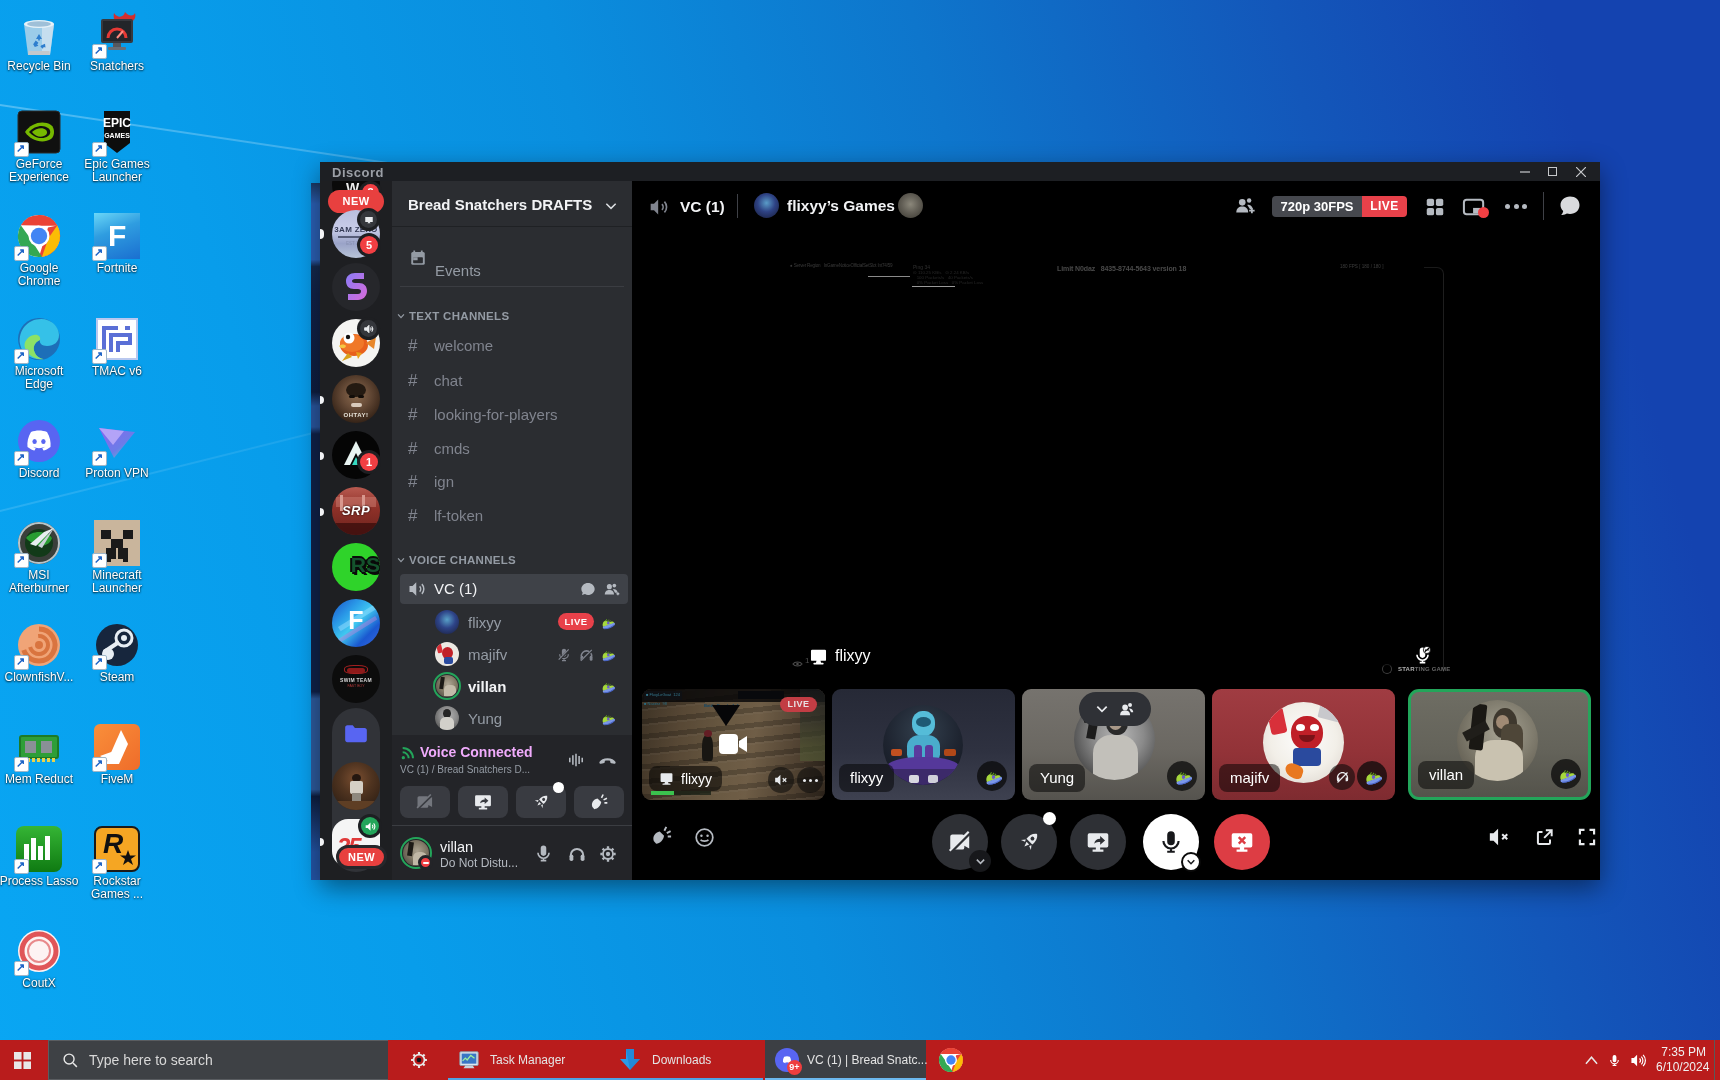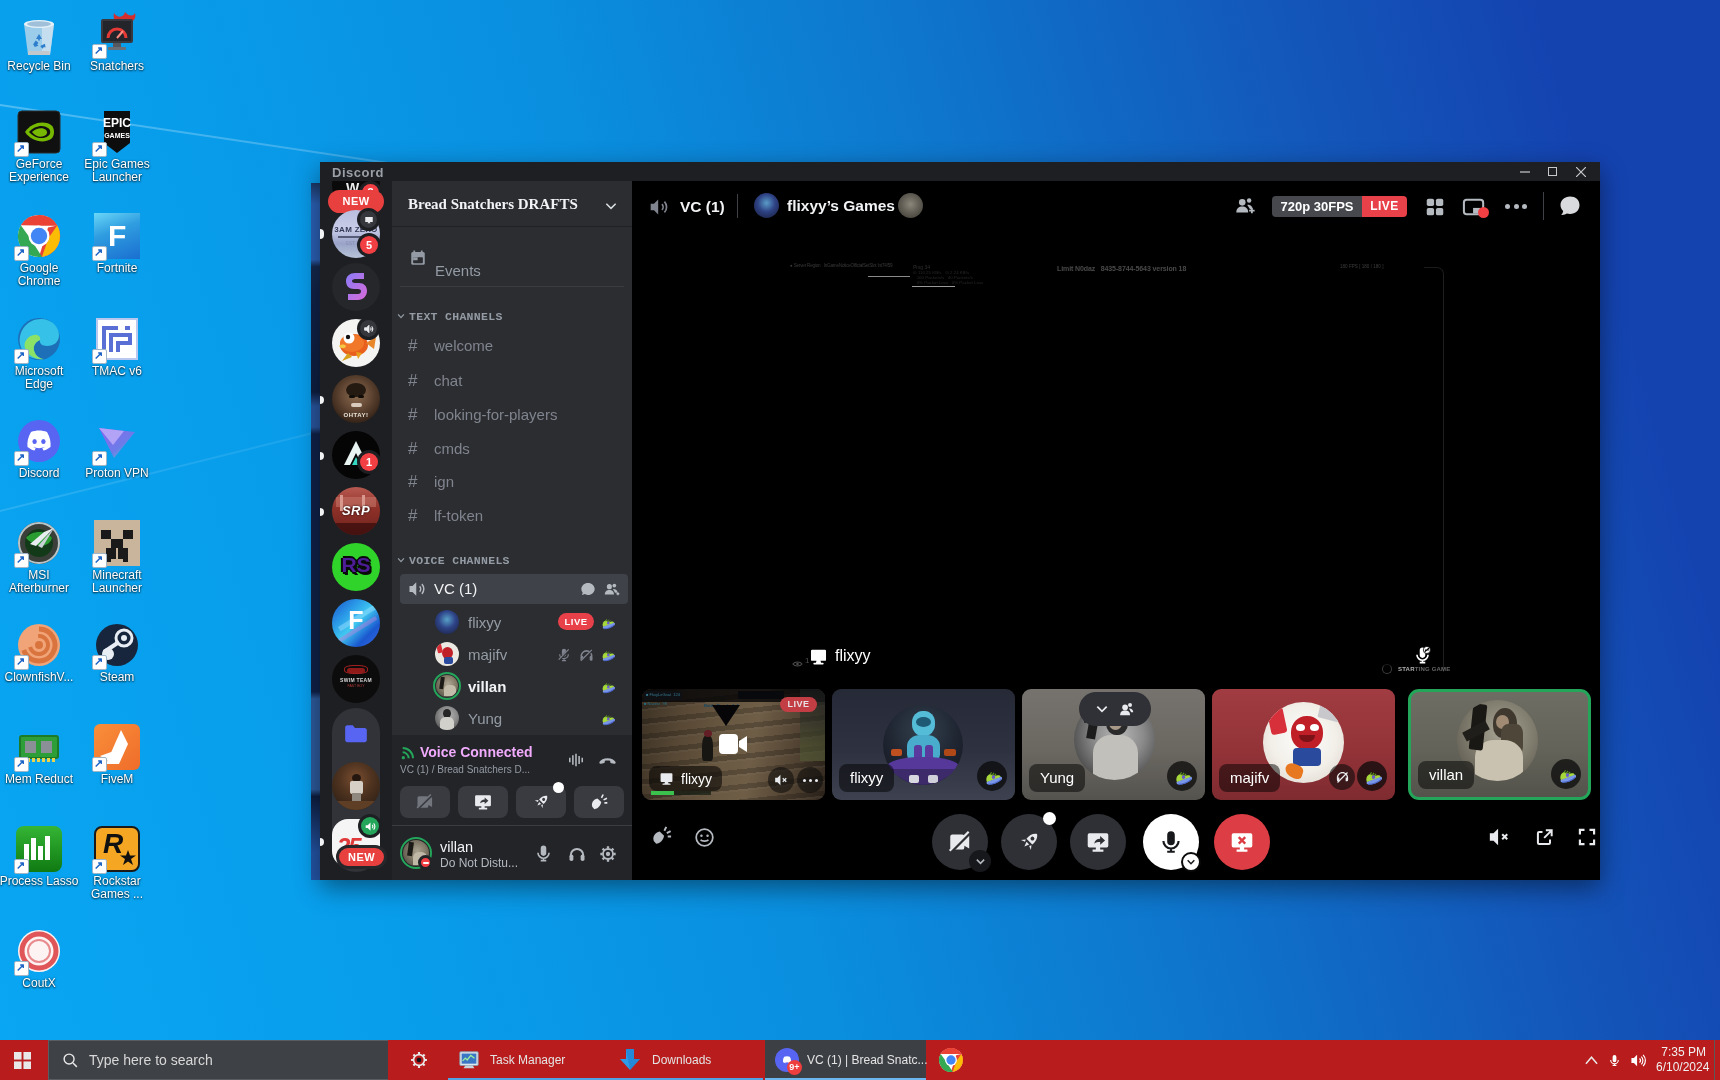--- a/index.html
+++ b/index.html
@@ -33,21 +33,21 @@
 #sidebar { position:absolute; left:72px; top:19px; width:240px; height:699px; background:#2b2d31; }
 #main { position:absolute; left:312px; top:19px; width:968px; height:699px; background:#000; overflow:hidden; }
 .srv { position:absolute; left:12px; width:48px; height:48px; border-radius:50%; overflow:hidden; }
 .badge { position:absolute; border-radius:50%; background:#f23f43; color:#fff; font-weight:bold;
   text-align:center; box-shadow:0 0 0 3px #1e1f22; }
 .pill { position:absolute; left:0; width:4px; background:#f2f3f5; border-radius:0 4px 4px 0; }
 .mini { position:absolute; border-radius:50%; background:#35373c; color:#e8eaed; display:flex;
   align-items:center; justify-content:center; }
 
 .chanrow { position:absolute; left:16px; color:#80848e; font-size:15px; }
-.sechead { position:absolute; left:17px; color:#949ba4; font-size:11.5px; font-weight:bold; letter-spacing:0.3px;font-family:Liberation Mono, monospace; }
+.sechead { position:absolute; left:17px; color:#949ba4; font-size:11.5px; font-weight:bold; letter-spacing:0.3px; }
 
 .tile { position:absolute; top:508px; width:183px; height:111px; border-radius:9px; overflow:hidden; }
 .namepill { position:absolute; left:7px; bottom:8px; background:rgba(0,0,0,0.50); border-radius:8px;
   color:#fff; font-size:15px; padding:5px 11px 6px 11px; }
 .embadge { position:absolute; right:8px; bottom:9px; width:30px; height:30px; border-radius:50%;
   background:rgba(10,10,10,0.75); display:flex; align-items:center; justify-content:center; }
 
 .cbtn { position:absolute; width:56px; height:56px; border-radius:50%; background:#2b2d31;
   display:flex; align-items:center; justify-content:center; }
 
@@ -430,21 +430,21 @@
 
     <div class="srv" style="top:306px; background:linear-gradient(180deg,#b85a50 0%,#8e3028 45%,#6e241e 100%);">
       <div style="position:absolute;left:4px;top:10px;width:40px;height:10px;background:rgba(200,120,110,0.55);"></div>
       <div style="position:absolute;left:8px;top:8px;width:3px;height:16px;background:#d8988e;"></div>
       <div style="position:absolute;left:30px;top:8px;width:3px;height:16px;background:#d8988e;"></div>
       <div style="position:absolute;left:0;top:16px;width:100%;text-align:center;font-size:13px;font-weight:bold;font-style:italic;color:#fff;text-shadow:0 0 2px #000;letter-spacing:0.5px;">SRP</div>
       <div style="position:absolute;left:0;bottom:0;width:100%;height:12px;background:rgba(60,14,12,0.8);"></div>
     </div>
 
     <div class="srv" style="top:362px; background:#2fd32a;">
-      <div style="position:absolute;left:0;top:10px;width:100%;text-align:center;font-size:21px;font-weight:bold;color:#4c1d95;text-shadow:-2px 0 0 #0a0a0a, 2px 0 0 #0a0a0a, 0 -2px 0 #0a0a0a, 0 2px 0 #0a0a0a, 2px 3px 0 #0a0a0a;">RS</div>
+      <div style="position:absolute;left:0;top:10px;width:100%;text-align:right;font-size:21px;font-weight:bold;color:#14532d;text-shadow:-2px 0 0 #0a0a0a, 2px 0 0 #0a0a0a, 0 -2px 0 #0a0a0a, 0 2px 0 #0a0a0a, 2px 3px 0 #0a0a0a;">RS</div>
     </div>
 
     <div class="srv" style="top:418px; background:linear-gradient(135deg,#1a50c8 0%,#2a9ae8 30%,#40c8f0 50%,#1a58d0 75%,#3a68e0 100%);">
       <div style="position:absolute;left:4px;top:16px;width:44px;height:5px;background:rgba(150,220,255,0.5);transform:rotate(-32deg);"></div>
       <div style="position:absolute;left:-2px;top:30px;width:50px;height:4px;background:rgba(190,130,220,0.45);transform:rotate(-32deg);"></div>
       <div style="position:absolute;left:0;top:7px;width:100%;text-align:center;font-size:25px;font-weight:bold;color:#fff;">F</div>
     </div>
 
     <div class="srv" style="top:474px; background:#0c0c0c;">
       <div style="position:absolute;left:12px;top:10px;width:24px;height:9px;border-radius:40%;border:1.5px solid #a02020;"></div>
@@ -477,21 +477,21 @@
     <div style="position:absolute; left:16px; top:664px; width:51px; height:24px; background:#e8403f; border-radius:12px; border:3px solid #26272b; color:#fff; font-weight:bold; font-size:11px; text-align:center; line-height:18px; letter-spacing:0.4px;">NEW</div>
 
     <div class="pill" style="top:48px; height:10px;"></div>
     <div class="pill" style="top:215px; height:8px;"></div>
     <div class="pill" style="top:271px; height:8px;"></div>
     <div class="pill" style="top:327px; height:8px;"></div>
     <div class="pill" style="top:657px; height:8px;"></div>
   </div>
   <div id="sidebar">
 
-    <div style="position:absolute;left:0;top:0;width:284px;height:46px;border-bottom:1px solid #1f2124;font-family:Liberation Serif, serif;">
+    <div style="position:absolute;left:0;top:0;width:284px;height:46px;border-bottom:1px solid #1f2124;">
       <div style="position:absolute;left:16px;top:15px;font-size:15px;font-weight:bold;color:#f2f3f5;">Bread Snatchers DRAFTS</div>
       <svg width="14" height="14" viewBox="0 0 24 24" style="position:absolute;left:212px;top:18px;" fill="none" stroke="#dbdee1" stroke-width="2.6">
           <path d="M4 8 L12 16 L20 8"></path>
         </svg>
     </div>
 
     <svg width="18" height="18" viewBox="0 0 24 24" style="position:absolute;left:17px;top:68px;" fill="#949ba4">
         <path d="M7 2 v3 M17 2 v3" stroke="#949ba4" stroke-width="2.4"></path>
         <rect x="3" y="4" width="18" height="17" rx="2"></rect>
         <rect x="5.5" y="11" width="13" height="8" fill="#2b2d31" rx="1"></rect>

